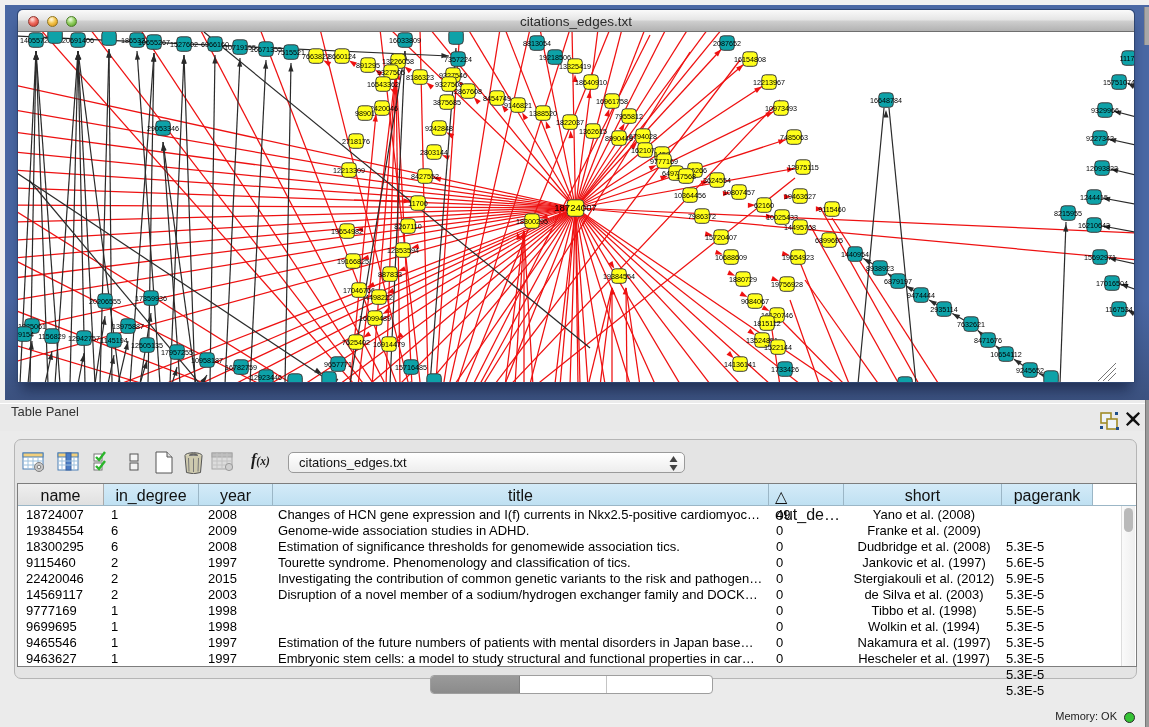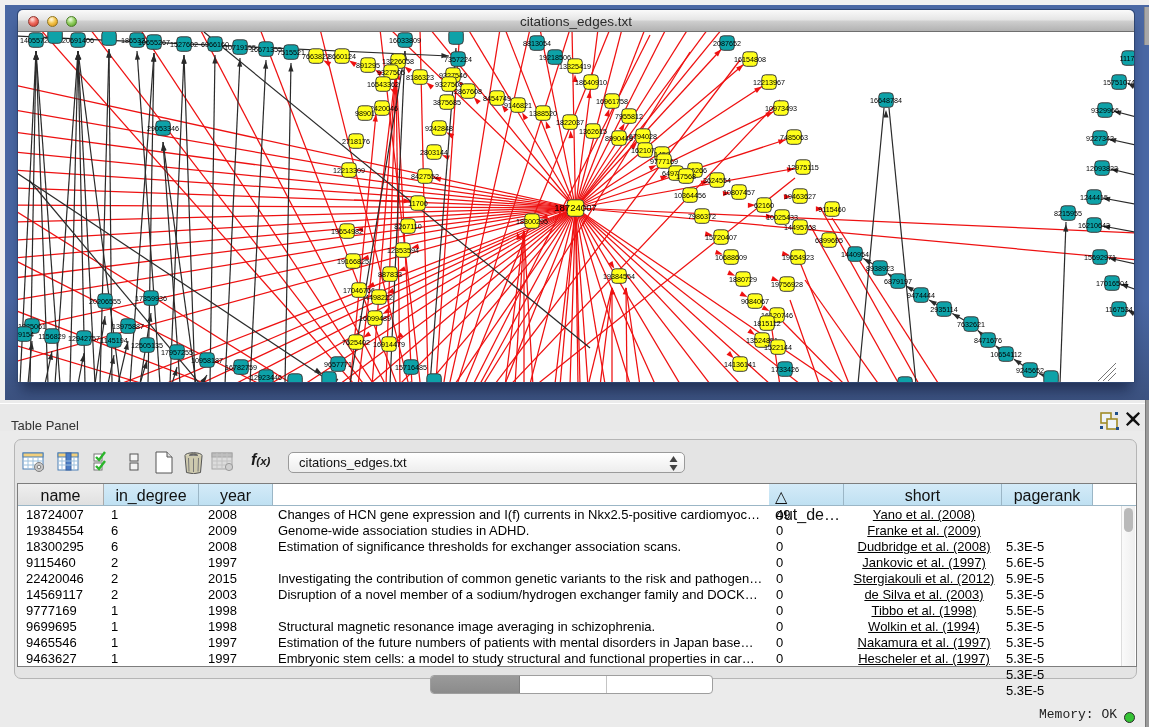--- a/index.html
+++ b/index.html
@@ -25,21 +25,21 @@
 #l1 { left:10px; background:radial-gradient(circle at 38% 28%,#ffd5d0 8%,#ee6e62 45%,#d8473a 75%,#a83228); border:0.5px solid #8f3a33;}
 #l2 { left:29px; background:radial-gradient(circle at 38% 28%,#fff3cf 8%,#f3c64d 45%,#e0a32b 75%,#a87c1e); border:0.5px solid #8f741f;}
 #l3 { left:48px; background:radial-gradient(circle at 38% 28%,#e4f7d6 8%,#96d165 45%,#6cb13a 75%,#4c8526); border:0.5px solid #4c7d2a;}
 #gcontent { position:absolute; left:0; top:22px; width:1116px; height:350px;
   background:#fff; overflow:hidden; }
 
 
 #panel { left:0; top:400px; width:1149px; height:327px; background:#ebebeb; }
 #phead { position:absolute; left:0; top:3px; width:1149px; height:28px;
   background:#e9e9e9; border-top:1px solid #fff; }
-#phead .lab { position:absolute; left:11px; top:14px; font-size:13px; color:#333; }
+#phead .lab { position:absolute; left:11px; top:0; font-size:13px; color:#333; }
 #container { position:absolute; left:14px; top:39px; width:1123px; height:240px;
   background:#e4e4e4; border:1px solid #b5b5b5; border-radius:7px; }
 #tablebox { position:absolute; left:2px; top:43px; width:1120px; height:184px;
   background:#fff; border:1px solid #7d7d7d; }
 
 
 .ic { position:absolute; top:11px; }
 #combo { position:absolute; left:273px; top:12px; width:397px; height:21px;
   background:linear-gradient(#fff,#ededed); border:1px solid #9a9a9a; border-radius:5px;
   font-size:13px; color:#111; padding:2px 0 0 10px; }
@@ -52,38 +52,38 @@
 .hd.white { background:#fff; border-right:none; }
 
 
 .row { position:absolute; left:1px; width:1117px; height:16px; font-size:13px; color:#000; }
 .row span { position:absolute; top:1px; white-space:nowrap; overflow:hidden; }
 .c0 { left:7px; width:92px; }
 .c1 { left:92px; width:90px; }
 .c2 { left:189px; width:70px; }
 .c3 { left:259px; width:492px; }
 .c4 { left:757px; width:70px; }
-.c5 { left:826px; width:158px; text-align:center;text-decoration:underline; }
+.c5 { left:826px; width:158px; text-align:center; }
 .c6 { left:987px; width:100px;margin-top:32px; }
 
 
 #sbar { position:absolute; right:1px; top:22px; width:14px; height:160px;
   background:linear-gradient(90deg,#fafafa,#efefef); border-left:1px solid #ddd; }
 #sthumb { position:absolute; left:2px; top:2px; width:9px; height:24px;
   background:#b9b9b9; border-radius:5px; }
 
 
 #tabs { position:absolute; left:430px; top:275px; height:19px; display:flex;
   border:1px solid #9e9e9e; border-radius:4px; overflow:hidden; font-size:13px;
   background:#fff; }
 #tabs div { padding:17px 11px 0 11px; border-right:1px solid #c4c4c4; color:#111; }
 #tabs div.sel { background:linear-gradient(#9a9a9a,#8b8b8b); color:#fff; border-right:1px solid #7f7f7f; }
 #tabs div:last-child { border-right:none; }
 
-#mem { position:absolute; right:32px; bottom:5px; font-size:13px; color:#222;font-family:Liberation Mono, monospace; }
+#mem { position:absolute; right:32px; bottom:5px; font-size:11px; color:#222; }
 #memdot { position:absolute; right:14px; bottom:4px; width:11px; height:11px;
   border-radius:50%; background:#35c335; border:1px solid #2a2a2a; }
 #rstrip { position:absolute; right:0; top:0; width:4px; height:327px;
   background:#9a9a9a; border-left:1px solid #777; }
 </style></head>
 <body>
 <div id="stage">
 
 <div id="desk" class="abs"></div>
 <div id="deskgrad" class="abs"></div>
@@ -716,32 +716,33 @@
       <ellipse cx="11.5" cy="4.2" rx="4" ry="1.3" fill="#888" stroke="#444"></ellipse>
       <path d="M3 5 L4.5 21.5 Q11.5 24 18.5 21.5 L20 5" fill="#cdc9ae" stroke="#555"></path>
       <path d="M6.5 7 L7 20.5 M11.5 7.5 L11.5 21 M16.5 7 L16 20.5" stroke="#777" fill="none"></path>
     </svg>
     <svg class="ic" style="left:196px" width="24" height="22" viewBox="0 0 24 22">
       <rect x="1" y="2" width="20" height="16" fill="#dcdcdc" stroke="#a6a6a6"></rect>
       <rect x="1" y="2" width="20" height="4" fill="#bdbdbd" stroke="#a6a6a6"></rect>
       <path d="M6 2 V18 M11 2 V18 M16 2 V18 M1 10 H21 M1 14 H21" stroke="#c2c2c2" fill="none"></path>
       <circle cx="18" cy="16" r="3.6" fill="#cfcfcf" stroke="#9a9a9a"></circle>
     </svg>
-    <div class="ic" style="left:236px; top:11px; font-size:16px; color:#1a1a1a; font-style:italic; font-weight:bold; font-family:Liberation Sans, sans-serif;">f<span style="font-size:11.5px">(x)</span></div>
+    <div class="ic" style="left:236px; top:11px; font-size:16px; color:#1a1a1a; font-style:italic; font-weight:bold; font-family:Liberation Serif, serif;">f<span style="font-size:11.5px">(x)</span></div>
     <div id="combo">citations_edges.txt
       <svg style="position:absolute; right:6px; top:3px" width="9" height="15" viewBox="0 0 9 15">
         <path d="M4.5 0 L8.5 6 H0.5 Z" fill="#444"></path>
             <path d="M4.5 15 L8.5 9 H0.5 Z" fill="#444"></path>
       </svg>
     </div>
 
     <div id="tablebox">
       <div class="hd gray" style="left:0;width:86px">name</div>
       <div class="hd" style="left:86px;width:95px">in_degree</div>
       <div class="hd" style="left:181px;width:74px">year</div>
+      <div class="hd" style="left:255px;width:496px">title</div>
       <div class="hd" style="left:751px;width:75px;text-align:left;padding-left:6px">△ out_de…</div>
       <div class="hd" style="left:826px;width:158px">short</div>
       <div class="hd" style="left:984px;width:91px">pagerank</div>
       <div class="hd white" style="left:1075px;width:43px"></div>
       <div style="position:absolute;left:0;top:21px;width:1118px;height:1px;background:#9bb6c6"></div>
       <div class="row" style="top:22px">
 <span class="c0">18724007</span>
             <span class="c1">1</span>
             <span class="c2">2008</span>
 <span class="c3">Changes of HCN gene expression and I(f) currents in Nkx2.5-positive cardiomyoc…</span>
@@ -755,29 +756,30 @@
             <span class="c2">2009</span>
 <span class="c3">Genome-wide association studies in ADHD.</span>
             <span class="c4">0</span>
             <span class="c5">Franke et al. (2009)</span>
 <span class="c6">5.6E-5</span>
           </div>
 <div class="row" style="top:54px">
 <span class="c0">18300295</span>
             <span class="c1">6</span>
             <span class="c2">2008</span>
-<span class="c3">Estimation of significance thresholds for exchanger association scans.</span>
+<span class="c3">Estimation of significance thresholds for genomewide association tics.</span>
             <span class="c4">0</span>
             <span class="c5">Dudbridge et al. (2008)</span>
 <span class="c6">5.9E-5</span>
           </div>
 <div class="row" style="top:70px">
 <span class="c0">9115460</span>
             <span class="c1">2</span>
             <span class="c2">1997</span>
+<span class="c3">Tourette syndrome. Phenomenology and classification of tics.</span>
             <span class="c4">0</span>
             <span class="c5">Jankovic et al. (1997)</span>
 <span class="c6">5.3E-5</span>
           </div>
 <div class="row" style="top:86px">
 <span class="c0">22420046</span>
             <span class="c1">2</span>
             <span class="c2">2015</span>
 <span class="c3">Investigating the contribution of common genetic variants to the risk and pathogen…</span>
             <span class="c4">0</span>
@@ -798,21 +800,20 @@
             <span class="c1">1</span>
             <span class="c2">1998</span>
             <span class="c4">0</span>
             <span class="c5">Tibbo et al. (1998)</span>
 <span class="c6">5.3E-5</span>
           </div>
 <div class="row" style="top:134px">
 <span class="c0">9699695</span>
             <span class="c1">1</span>
             <span class="c2">1998</span>
-<span class="c3">Structural magnetic resonance image averaging in schizophrenia.</span>
             <span class="c4">0</span>
             <span class="c5">Wolkin et al. (1994)</span>
 <span class="c6">5.3E-5</span>
           </div>
 <div class="row" style="top:150px">
 <span class="c0">9465546</span>
             <span class="c1">1</span>
             <span class="c2">1997</span>
 <span class="c3">Estimation of the future numbers of patients with mental disorders in Japan base…</span>
             <span class="c4">0</span>

